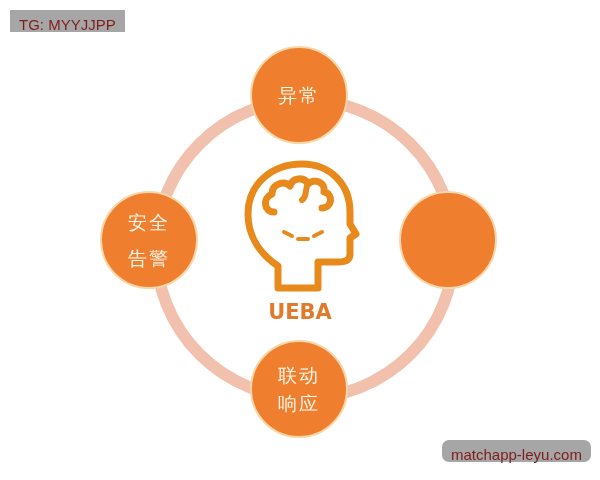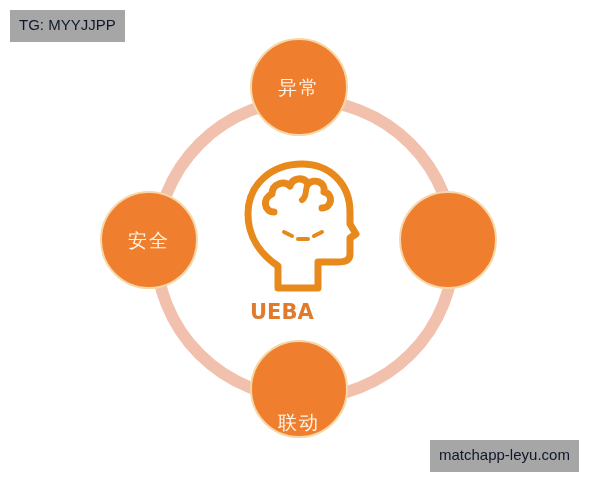--- a/index.html
+++ b/index.html
@@ -1,50 +1,52 @@
 <!DOCTYPE html>
 <html><head>
 <meta charset="utf-8">
 <style>
   html,body{margin:0;padding:0;}
   body{width:600px;height:480px;position:relative;background:#ffffff;overflow:hidden;font-family:"DejaVu Sans",sans-serif;}
   .ring{position:absolute;left:150px;top:94px;width:286px;height:286px;border:12px solid #f2c1ad;border-radius:50%;box-sizing:content-box;}
   .node{position:absolute;width:98px;height:98px;border-radius:50%;background:#ef7f2e;border:2px solid #f6d7a8;display:flex;flex-direction:column;align-items:center;justify-content:center;color:#fff4e6;font-size:19px;line-height:28px;text-align:center;box-sizing:border-box;}
   .node span{display:block;letter-spacing:2px;}
   .node.wide span{line-height:36px;text-align:right;}
-  .badge{position:absolute;background:#a6a6a6;color:#0f172a;font-family:"Liberation Sans",sans-serif;font-size:15px;padding:0 9px;height:32px;line-height:30px;text-align:right;}
-  .center-label{position:absolute;left:250px;top:300px;width:100px;color:#e07b2e;font-weight:bold;font-size:21px;font-family:"DejaVu Sans",sans-serif;}
+  .badge{position:absolute;background:#a6a6a6;color:#7f1d1d;font-family:"Liberation Sans",sans-serif;font-size:15px;padding:0 9px;height:22px;line-height:30px;text-align:right;}
+  .center-label{position:absolute;left:250px;top:300px;width:100px;text-align:center;color:#e07b2e;font-weight:bold;font-size:21px;font-family:"DejaVu Sans",sans-serif;}
   .head{position:absolute;left:238px;top:158px;width:124px;height:135px;}
 </style>
 </head>
 <body>
 
 <div class="badge" style="left:10px;top:10px;">TG: MYYJJPP</div>
 
 <div class="ring"></div>
 
 <svg class="head" viewBox="0 0 124 135">
   <path d="M40 130 L40 108 C22 96 10 78 10 56 C10 26 34 6 64 6 C92 6 112 26 112 54 L112 66 L118 76 L112 80 L112 96 C112 102 108 104 100 104 L80 104 L80 130 Z" fill="none" stroke="#e8891c" stroke-width="7" stroke-linejoin="round"></path>
   <path d="M36 54 C26 54 24 40 34 36 C34 26 46 22 52 28 C54 20 66 18 70 26 C76 20 88 24 86 34 C96 36 94 50 84 50" fill="none" stroke="#e8891c" stroke-width="7" stroke-linecap="round" stroke-linejoin="round"></path>
   <path d="M70 26 C66 32 70 38 64 42" fill="none" stroke="#e8891c" stroke-width="6" stroke-linecap="round"></path>
   <path d="M46 74 L54 78" stroke="#e8891c" stroke-width="4" stroke-linecap="round"></path>
   <path d="M60 81 L70 81" stroke="#e8891c" stroke-width="4" stroke-linecap="round"></path>
   <path d="M76 78 L84 74" stroke="#e8891c" stroke-width="4" stroke-linecap="round"></path>
 </svg>
 
 <div class="center-label">UEBA</div>
 
-<div class="node" style="left:250px;top:38px;">
+<div class="node" style="left:250px;top:46px;">
   <span>异常</span>
 </div>
 
 <div class="node wide" style="left:399px;top:191px;">
 </div>
 
-<div class="node" style="left:250px;top:340px;justify-content:flex-end;">
+<div class="node" style="left:250px;top:340px;">
   <span>联动</span>
+  <span>响应</span>
 </div>
 
 <div class="node wide" style="left:100px;top:191px;">
   <span>安全</span>
+  <span>告警</span>
 </div>
 
-<div class="badge" style="left:430px;top:440px;">matchapp-leyu.com</div>
+<div class="badge" style="left:442px;top:440px;border-radius:7px;">matchapp-leyu.com</div>
 
 </body></html>

